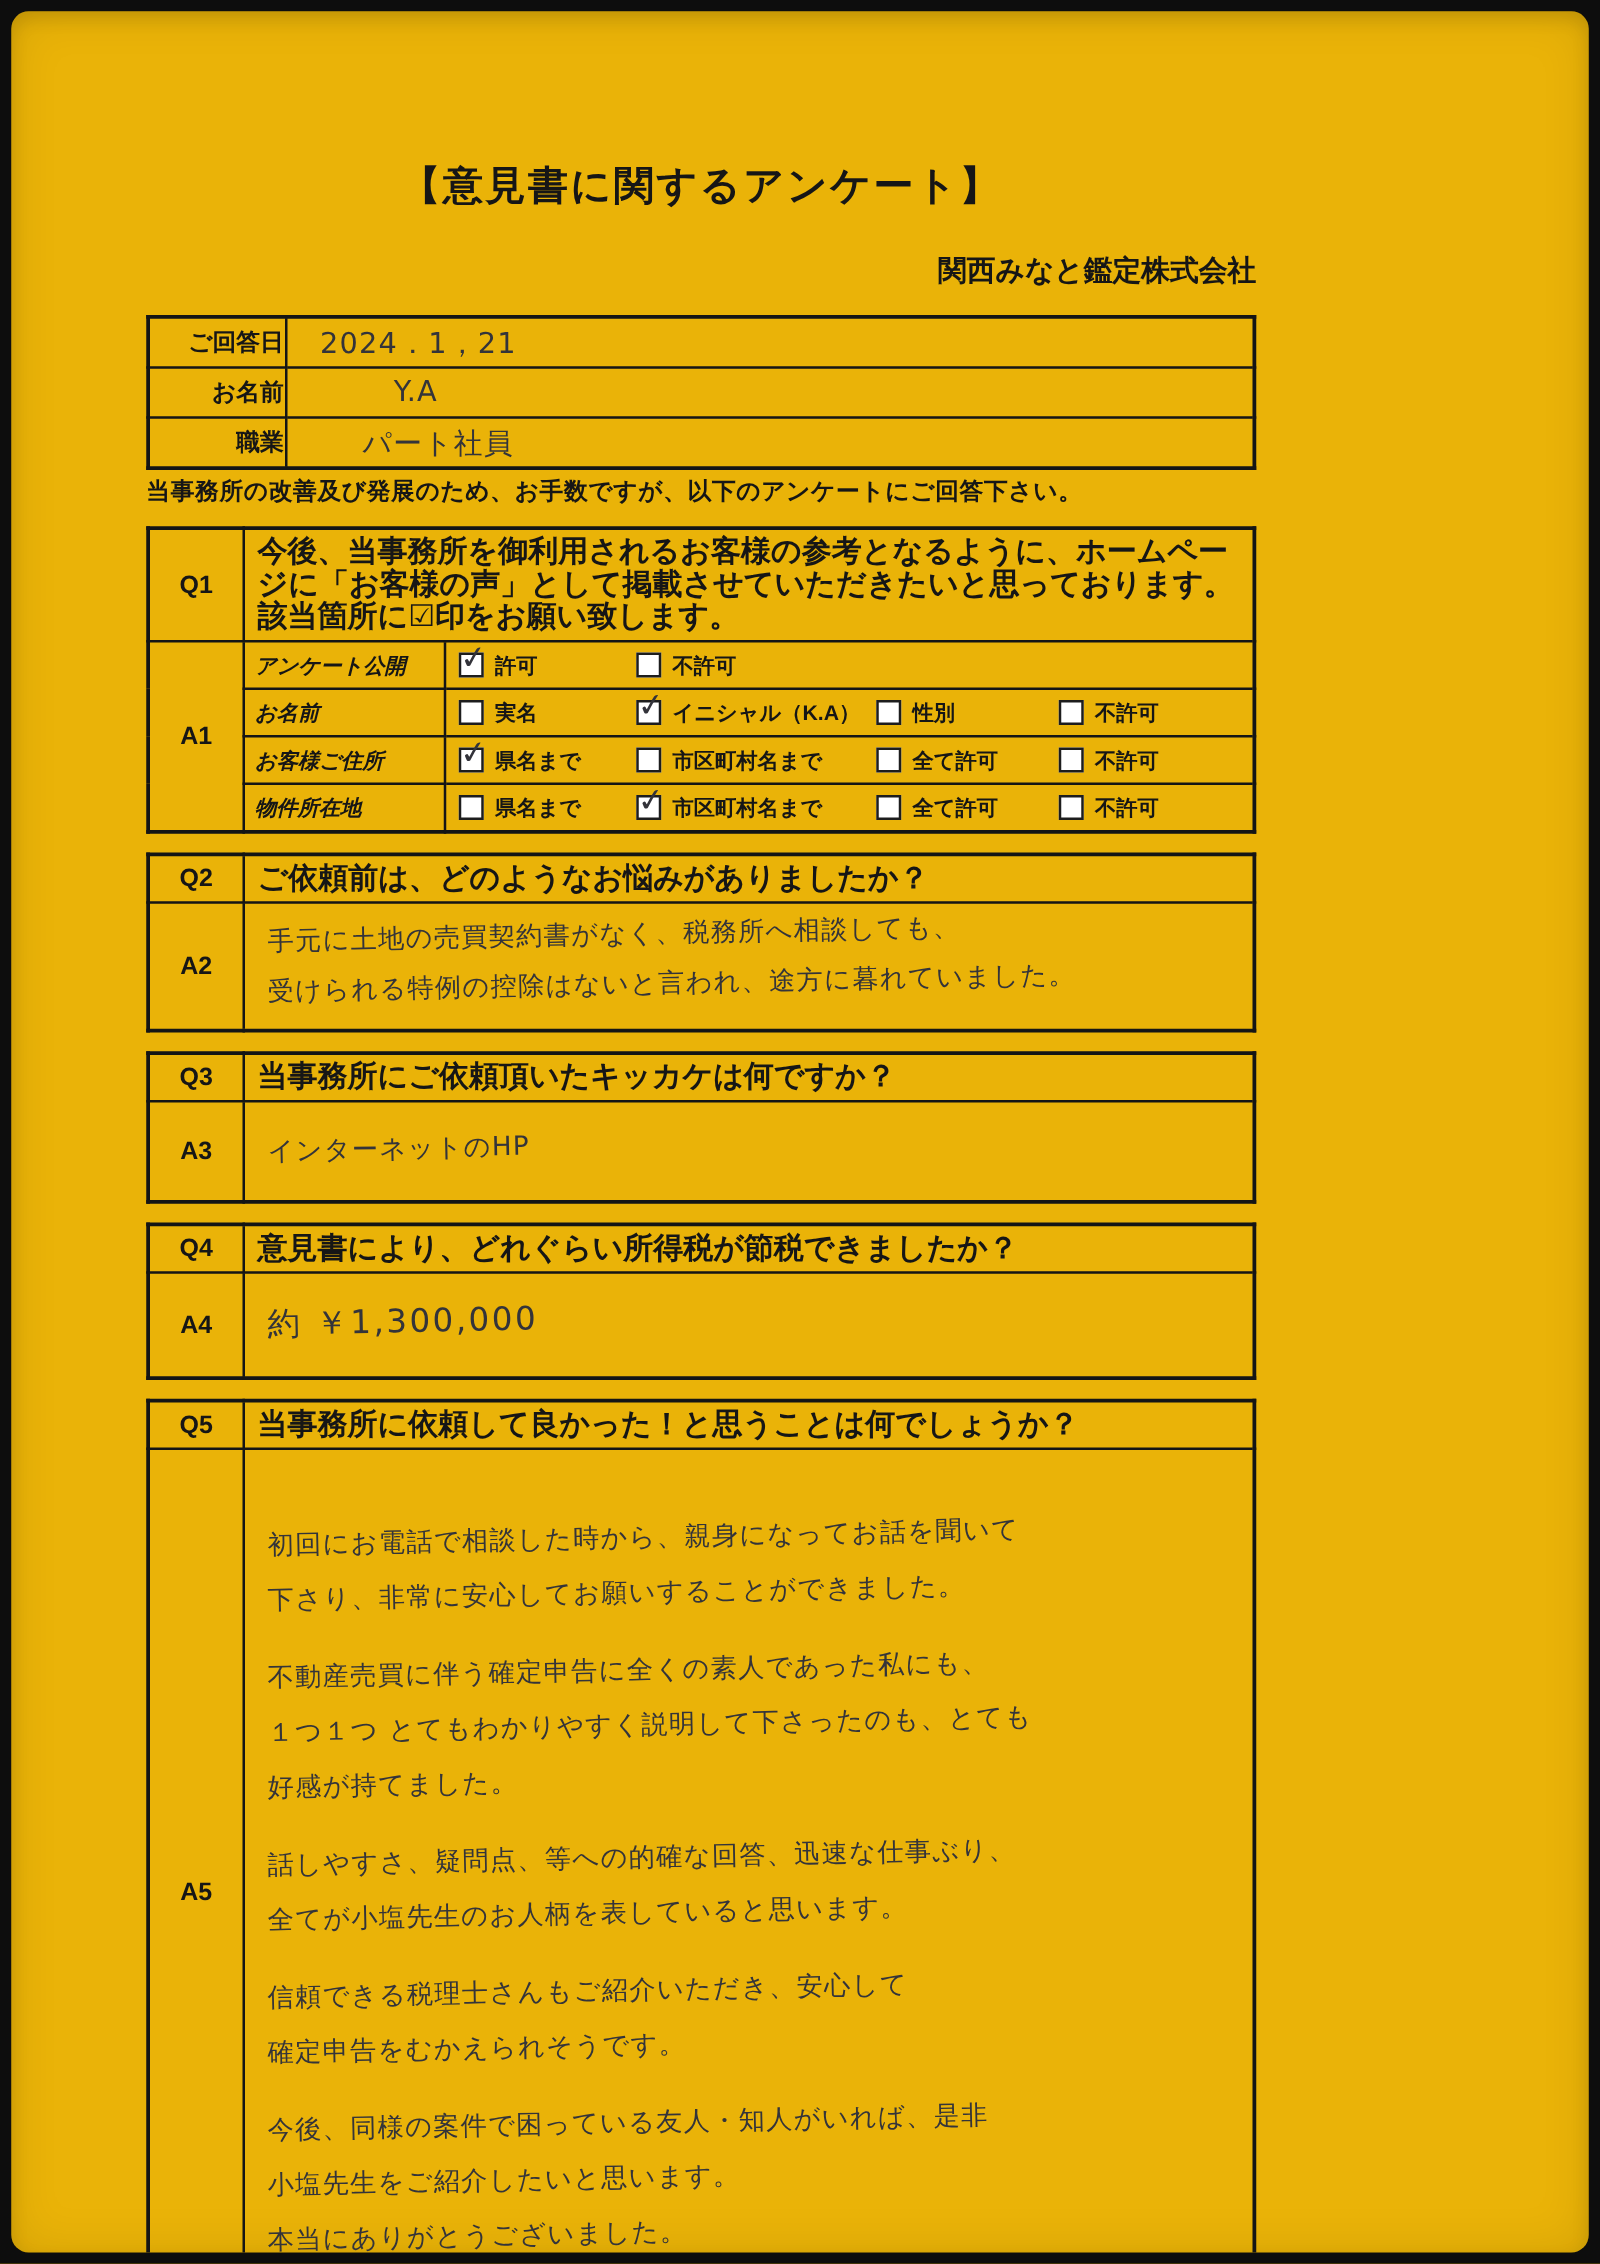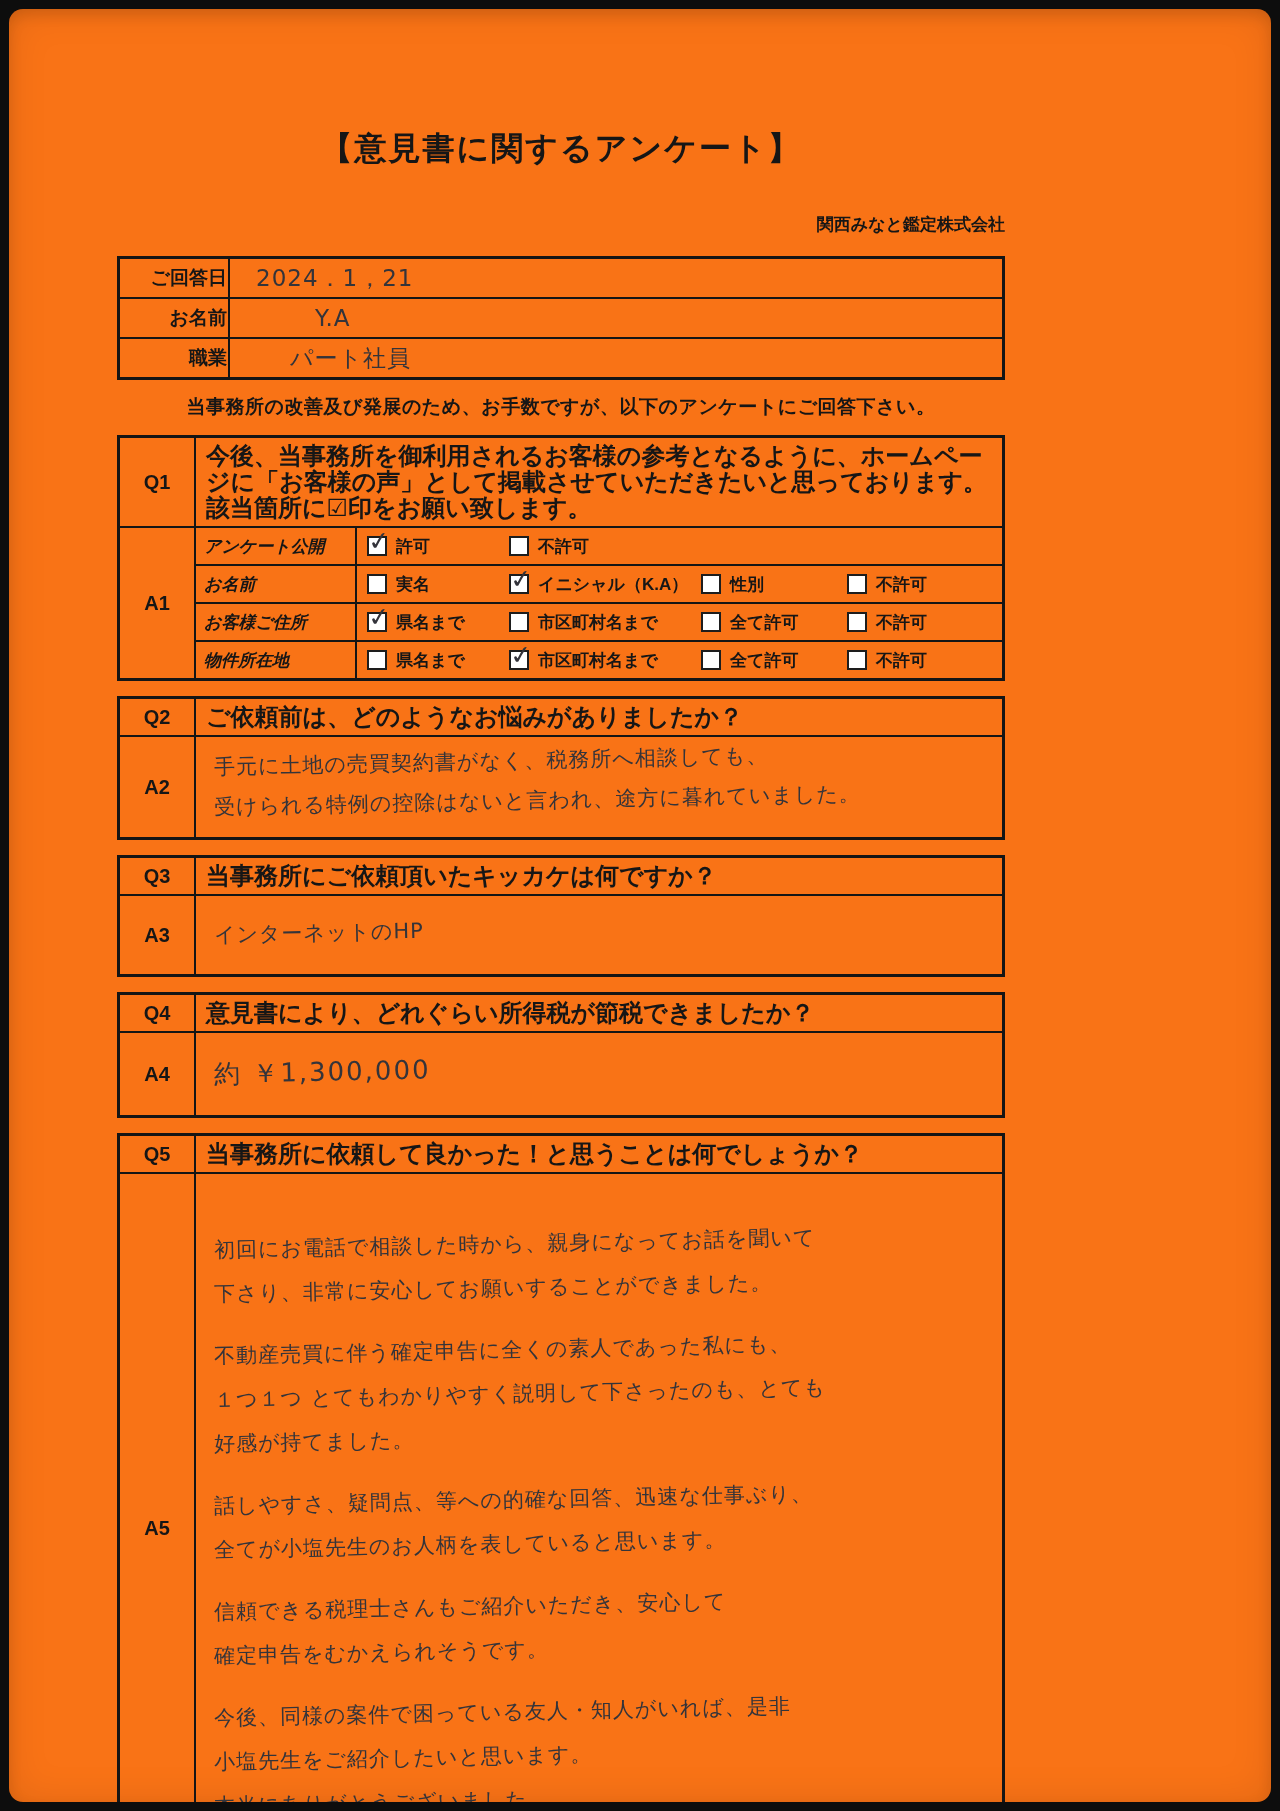--- a/index.html
+++ b/index.html
@@ -4,48 +4,48 @@
 <style>
   html,body{margin:0;padding:0;}
   body{
     width:1280px;height:1811px;
     background:#0d0d0d;
     font-family:"Liberation Sans","DejaVu Sans",sans-serif;
     position:relative;overflow:hidden;
   }
   .scan{
     position:absolute;inset:9px;
-    background:#f97316;
+    background:#eab308;
     border-radius:14px;
     box-shadow:inset 0 0 40px rgba(0,0,0,0.10), inset 0 6px 14px rgba(0,0,0,0.12);
     overflow:hidden;
   }
   .content{
     position:absolute;left:108px;top:0;width:888px;
     color:#1b1b1b;
   }
   .title{
     text-align:center;font-size:32px;font-weight:bold;
     margin-top:118px;letter-spacing:2px;color:#161616;
   }
   .company{
-    text-align:right;font-size:17px;font-weight:bold;
-    margin-top:42px;color:#161616;
+    text-align:right;font-size:23px;font-weight:bold;
+    margin-top:30px;color:#161616;
   }
   
   table{border-collapse:collapse;}
   .info-table{width:888px;margin-top:20px;border:3px solid #151515;}
   .info-table td{border:2px solid #151515;height:36px;}
   .info-table .lbl{
     width:106px;text-align:right;font-weight:bold;font-size:19px;color:#161616;
   }
   .info-table .val{padding-left:26px;}
   .instruction{
-    margin-top:14px;font-size:19px;font-weight:bold;
-    text-align:center;color:#161616;letter-spacing:0.5px;
+    margin-top:4px;font-size:19px;font-weight:bold;
+    text-align:left;color:#161616;letter-spacing:0.5px;
   }
   
   .qa{width:888px;margin-top:15px;border:3px solid #151515;}
   .qa td{border:2px solid #151515;vertical-align:middle;}
   .qcol{
     width:72px;text-align:center;font-weight:bold;font-size:20px;color:#161616;border-radius:30px;
   }
   .qtext{
     font-weight:bold;font-size:24px;line-height:26px;
     padding:5px 10px;color:#161616;

